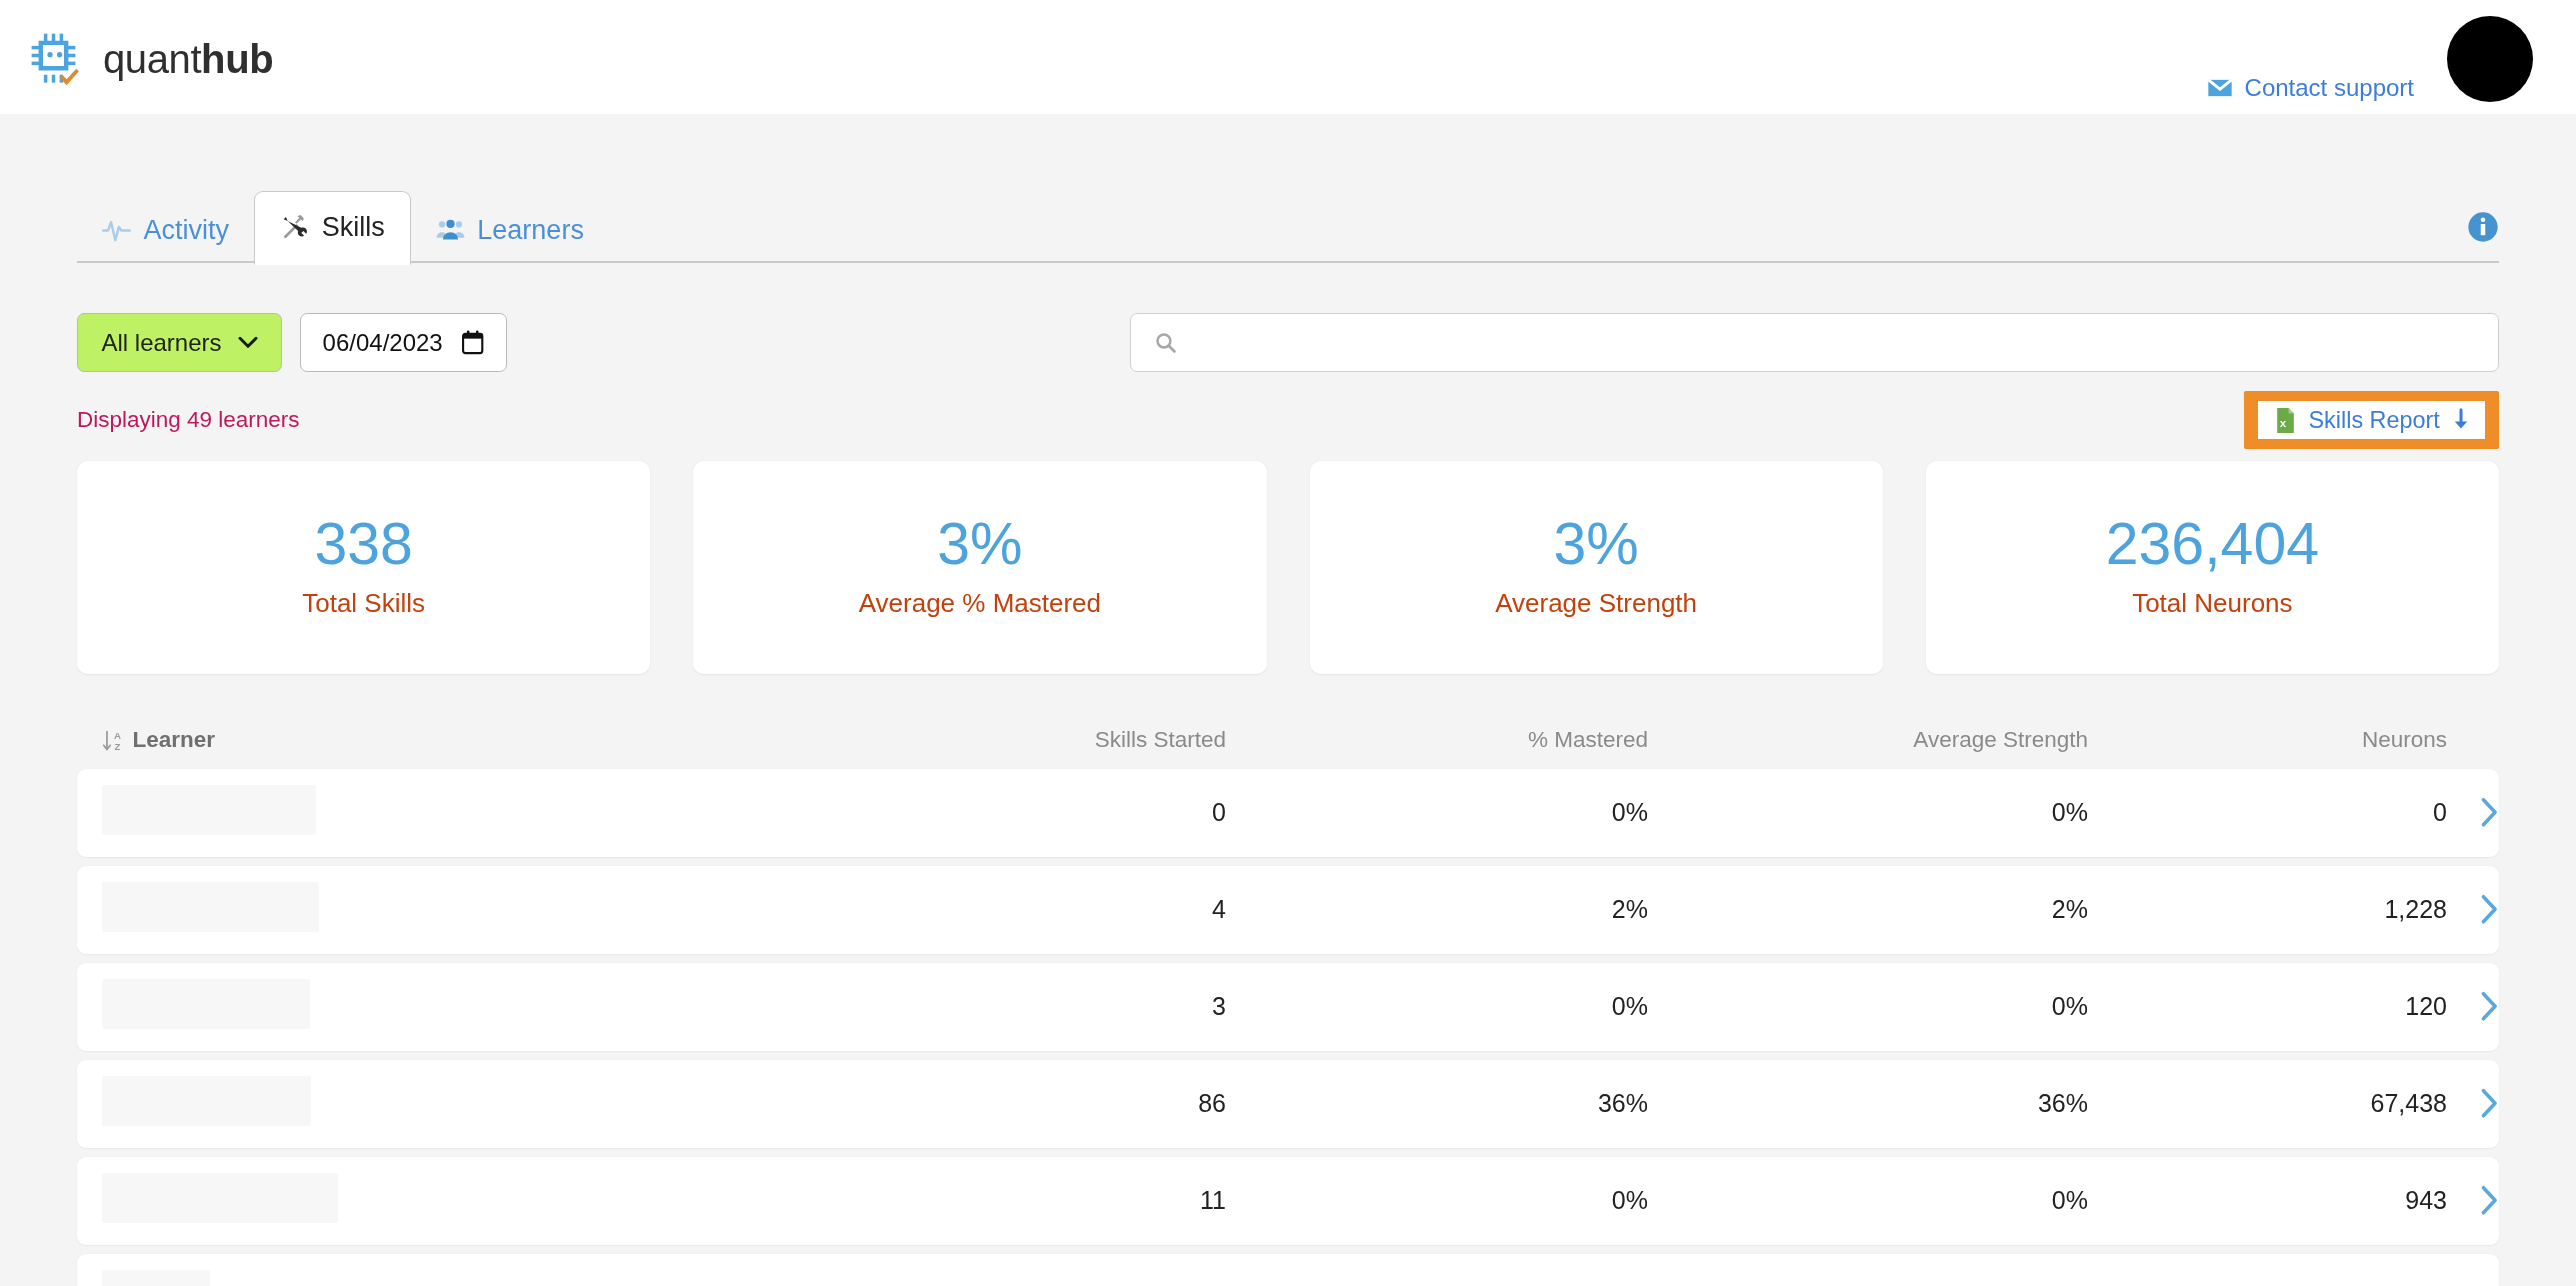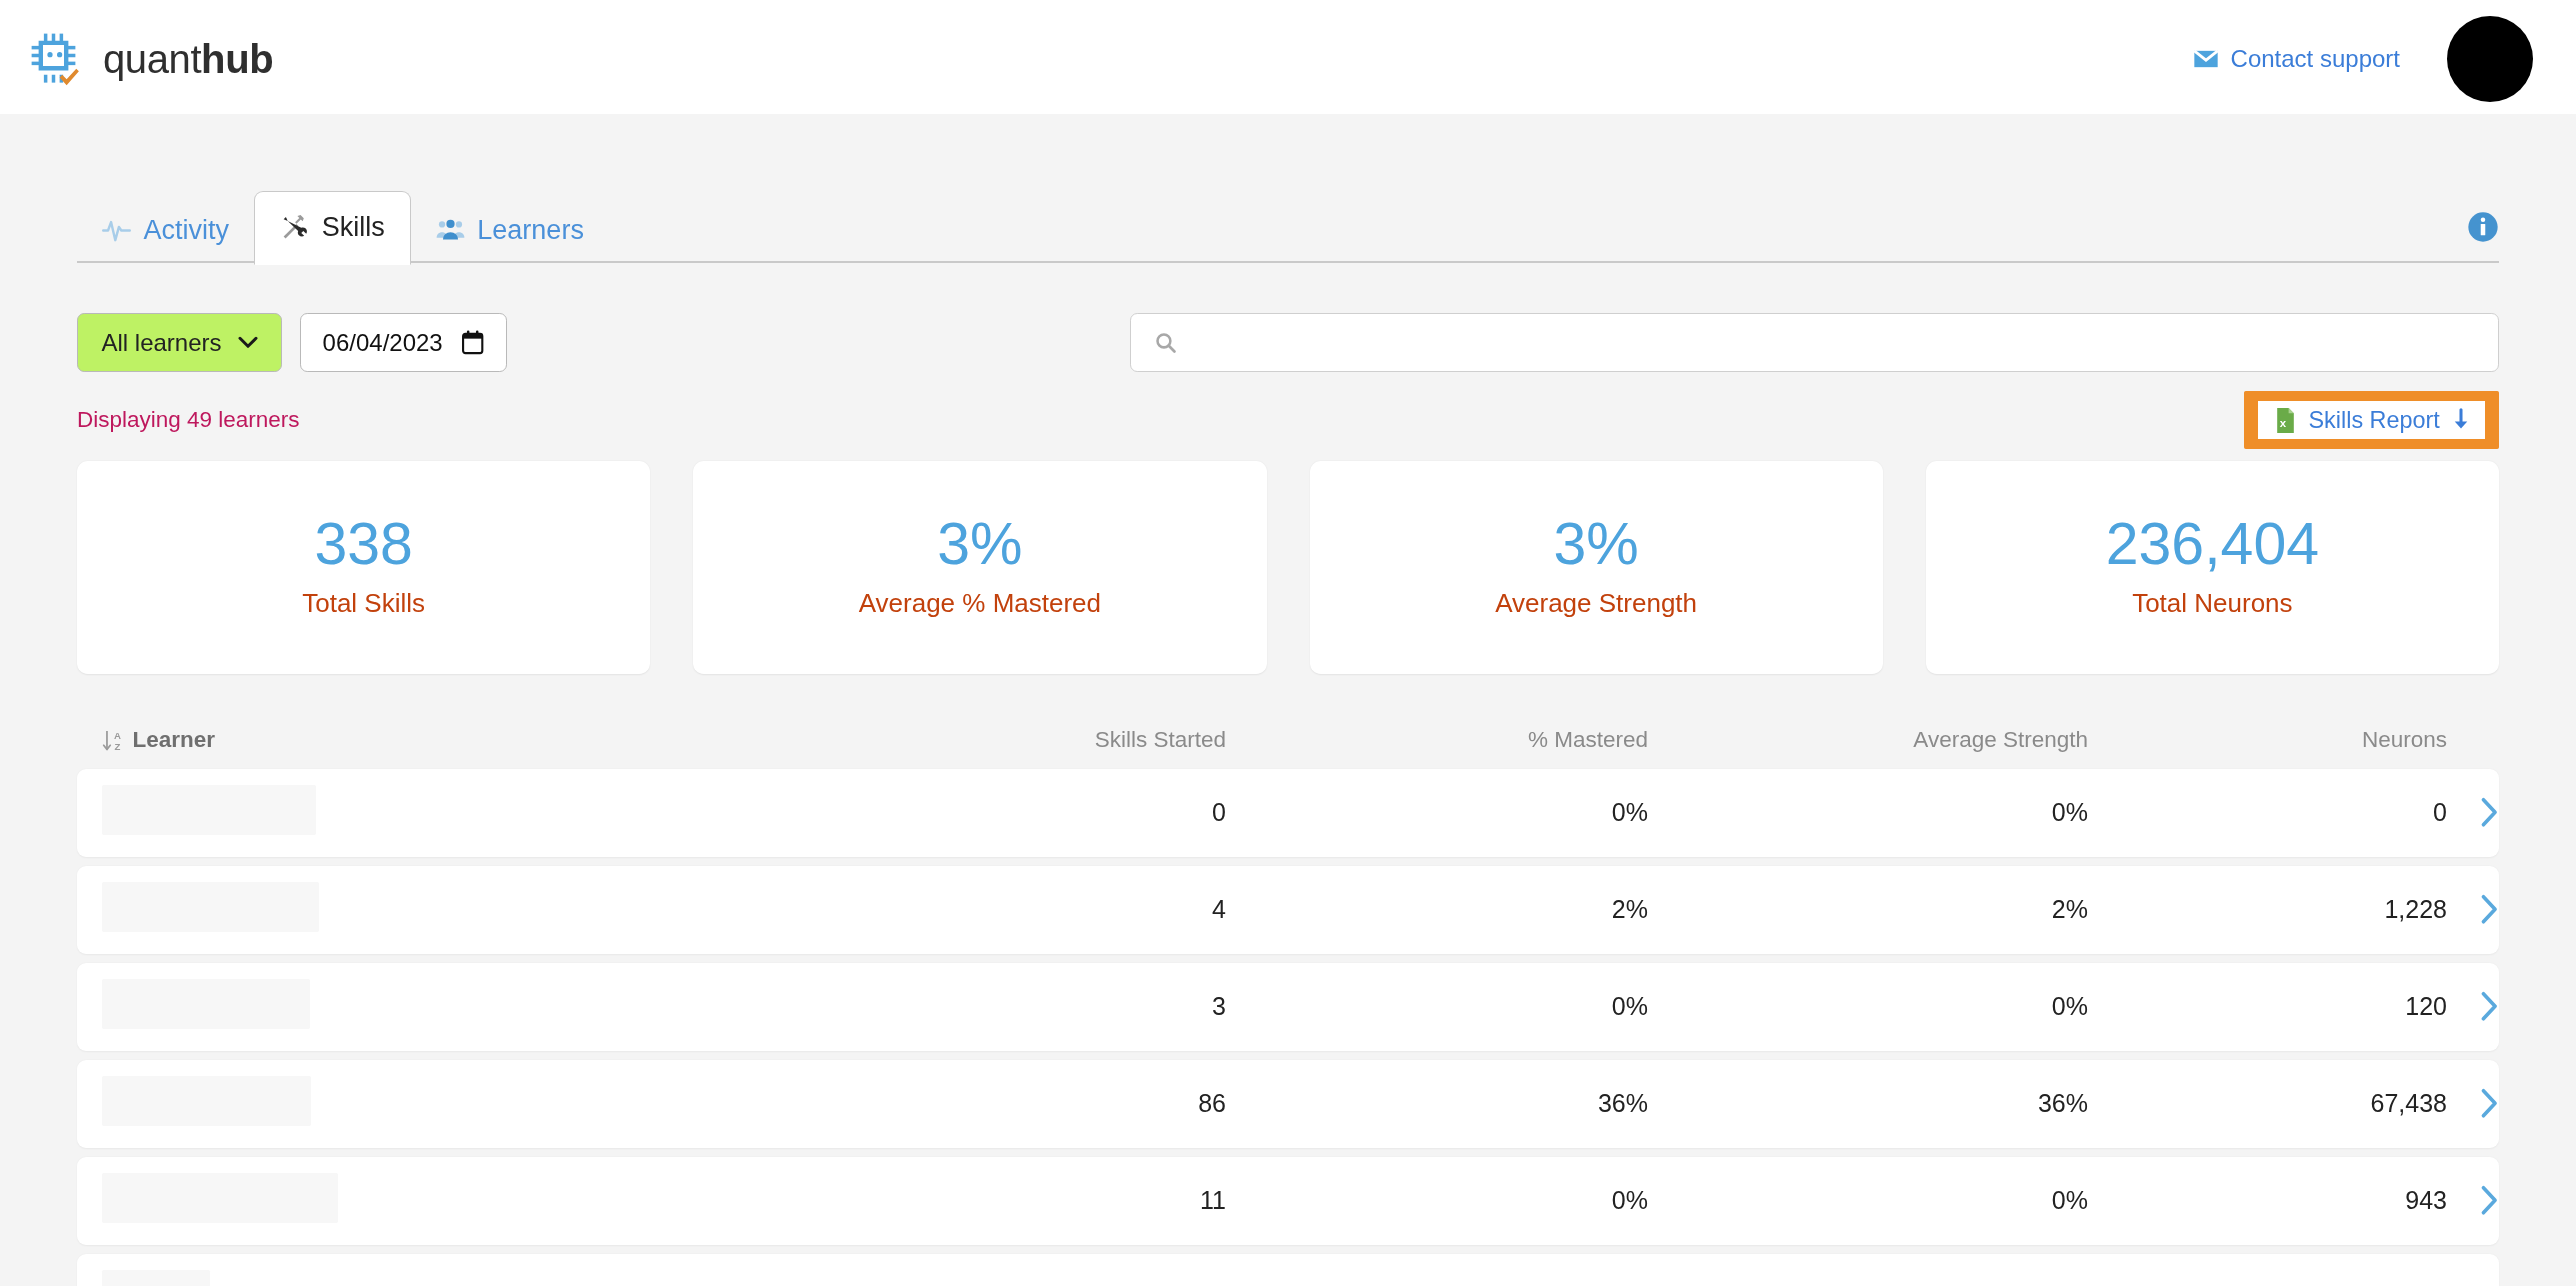--- a/index.html
+++ b/index.html
@@ -40,22 +40,22 @@
     font-size: 40px;
     letter-spacing: -0.4px;
     color: #2f2f2f;
     font-weight: 400;
     white-space: nowrap;
   }
   .brand-word .bold { font-weight: 700; }
 
   .header-right {
     display: flex;
-    align-items: center;
-    gap: 47px;
+    align-items: flex-end;
+    gap: 33px;
   }
 
   .contact-support {
     display: flex;
     align-items: center;
     gap: 10.8px;
     color: #3b7dd8;
     font-size: 24px;
     text-decoration: none;
     cursor: pointer;

